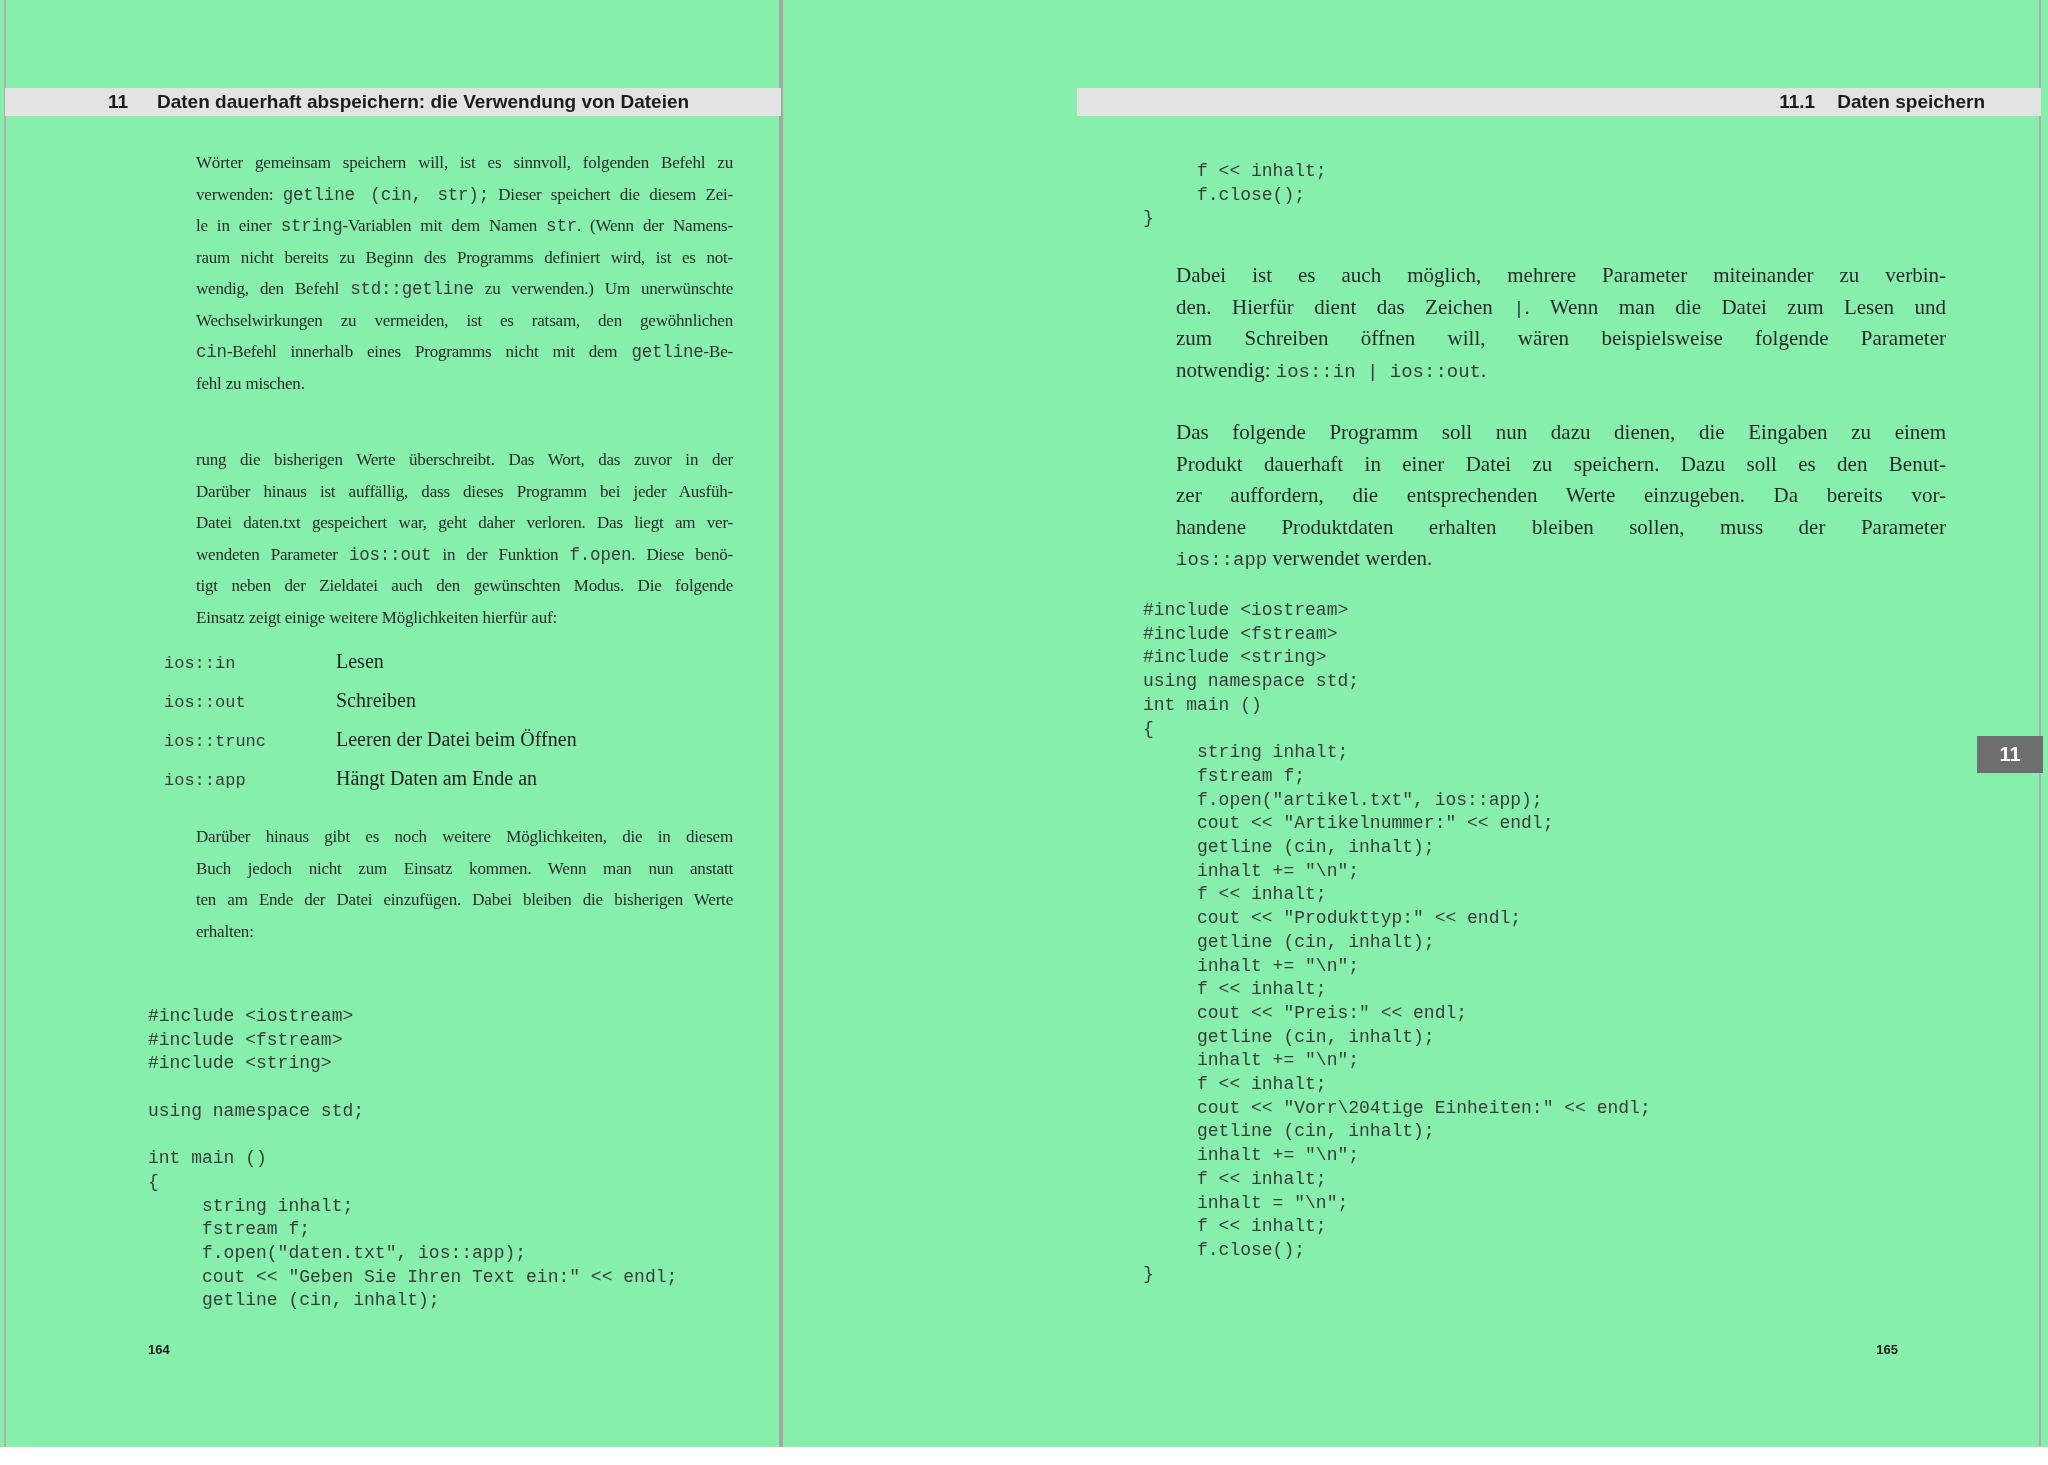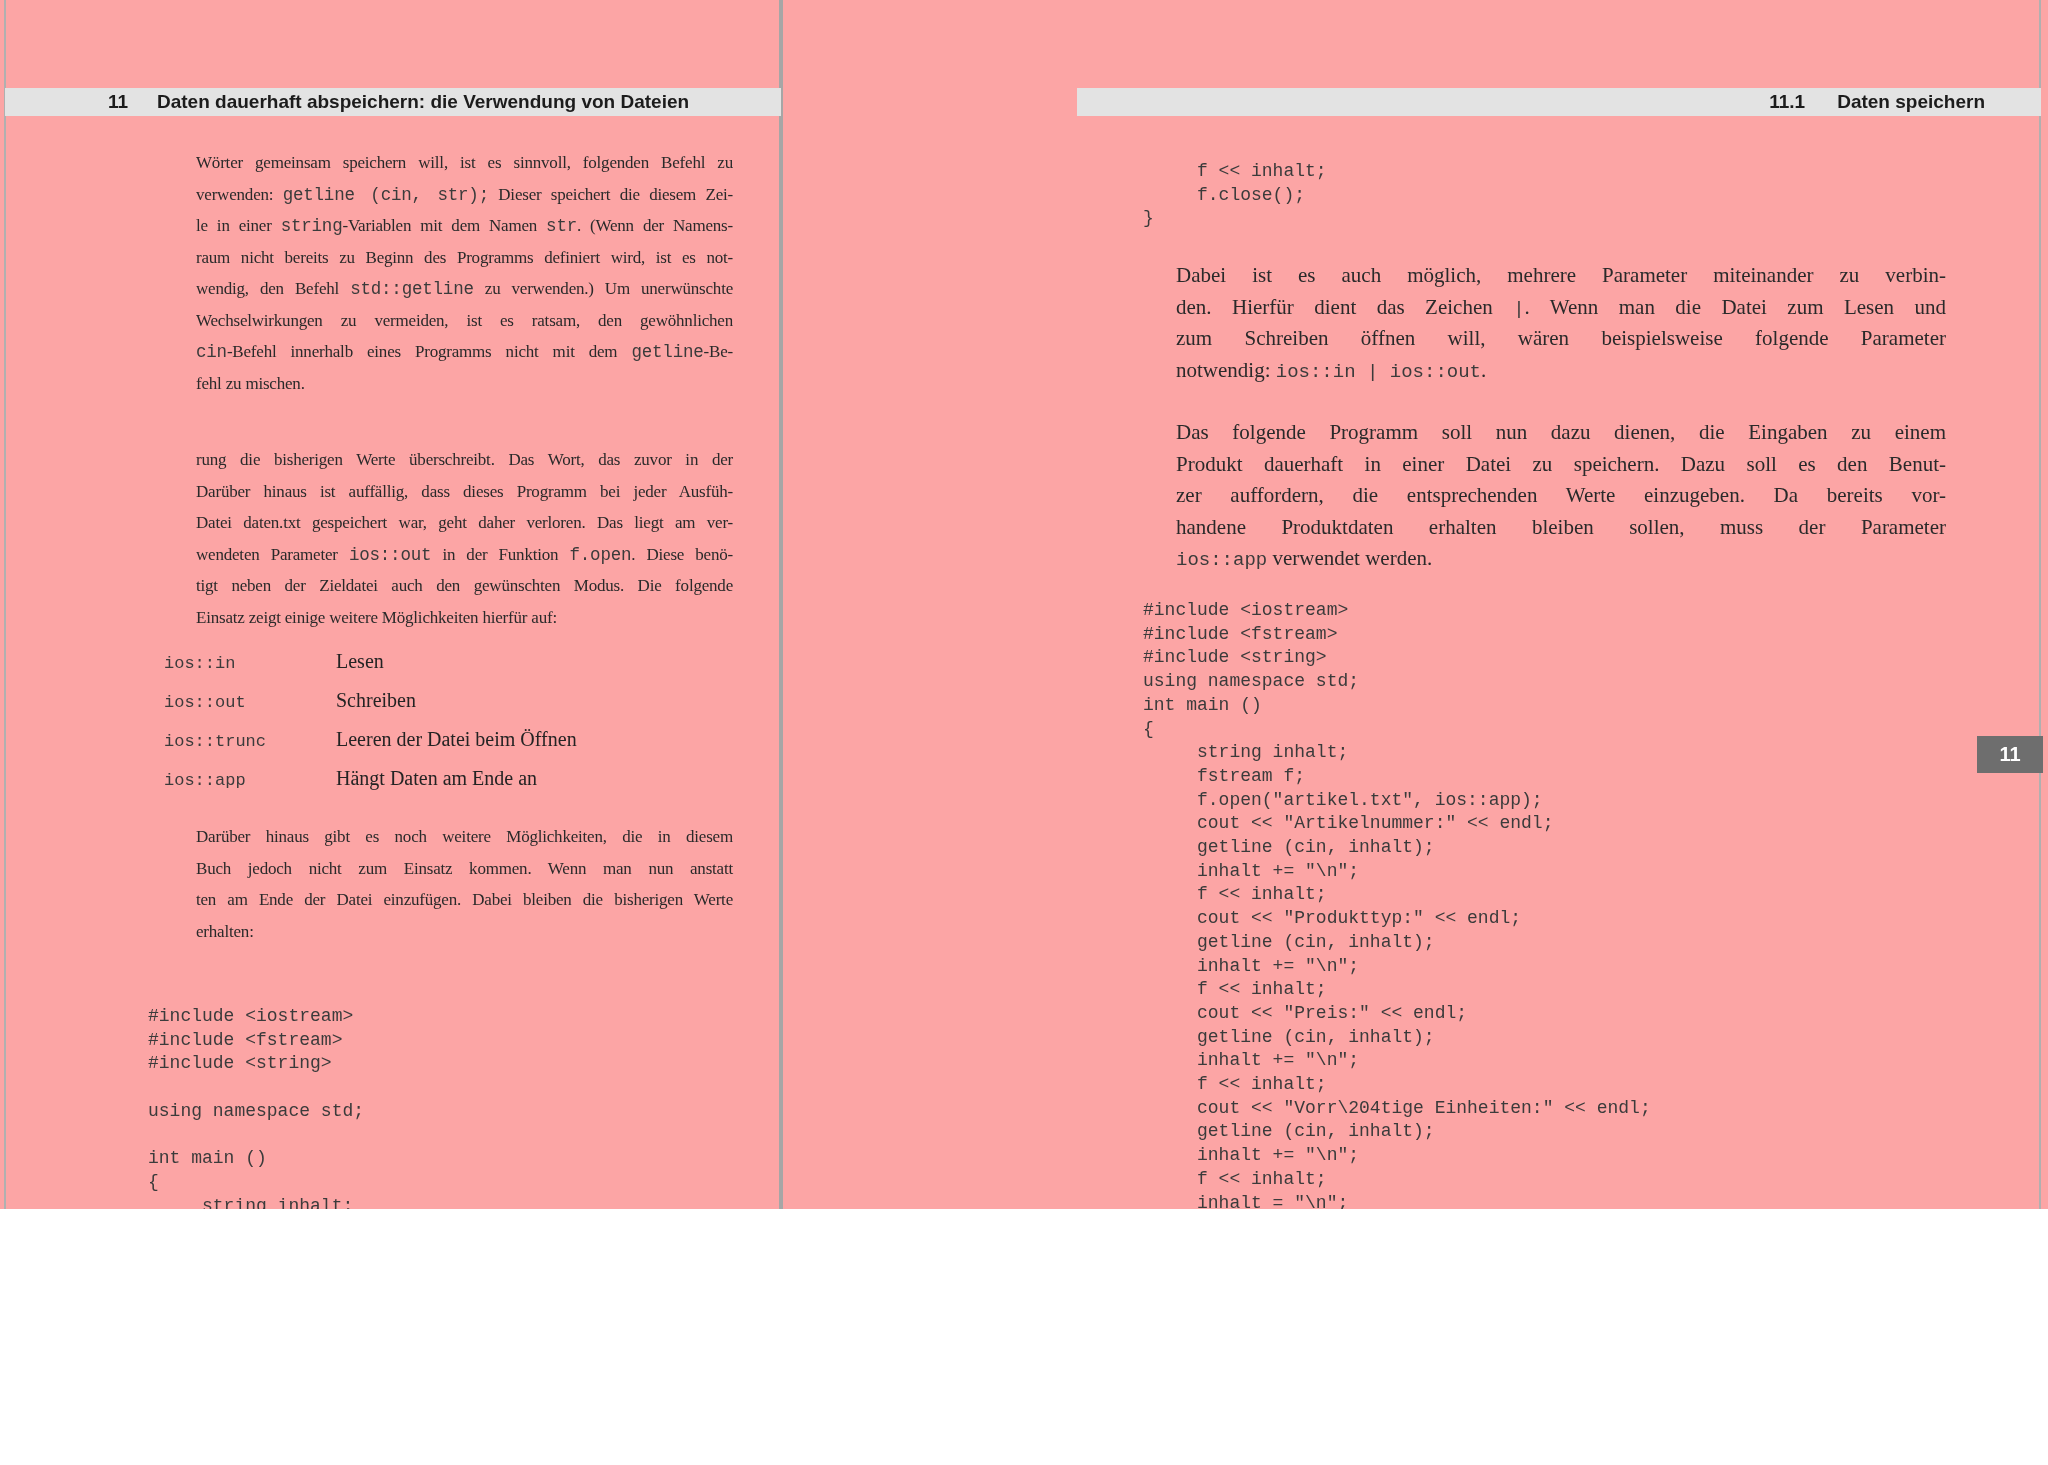--- a/index.html
+++ b/index.html
@@ -1,25 +1,25 @@
 <!DOCTYPE html>
 <html><head>
 <meta charset="utf-8">
 <style>
   html,body{margin:0;padding:0;background:#ffffff;}
-  .sheet{position:relative;width:2048px;height:1209px;background:#fca5a5;overflow:hidden;
+  .sheet{position:relative;width:2048px;height:1447px;background:#86efac;overflow:hidden;
          font-family:"Liberation Serif",serif;color:#2a2a2a;}
   .edge{position:absolute;background:#b0b0b0;}
   
   .headerbar{position:absolute;top:88px;height:28px;background:#e3e3e3;
              font-family:"Liberation Sans",sans-serif;font-weight:bold;font-size:19px;
              color:#1c1c1c;line-height:28px;}
   .headerbar .num{position:absolute;left:103px;}
   .headerbar .title{position:absolute;left:152px;white-space:nowrap;}
-  .headerbar.right{display:flex;justify-content:flex-end;box-sizing:border-box;padding-right:56px;gap:10px;}
+  .headerbar.right{display:flex;justify-content:flex-end;box-sizing:border-box;padding-right:56px;}
   .headerbar.right .num2{margin-right:22px;}
   
   .para{position:absolute;margin-left:48px;}
   .tline{height:31.5px;line-height:31.5px;text-align:justify;text-align-last:justify;white-space:nowrap;}
   .tline.last{text-align-last:left;}
   .pageL .para{left:148px;width:537px;font-size:17px;letter-spacing:-0.2px;}
   .pageR .para{left:1128px;width:770px;font-size:21px;}
   .mono{font-family:"Liberation Mono",monospace;color:#3b3b3b;}
   .pageL .para .mono{font-size:17.5px;}
   .pageR .para .mono{font-size:19px;}

